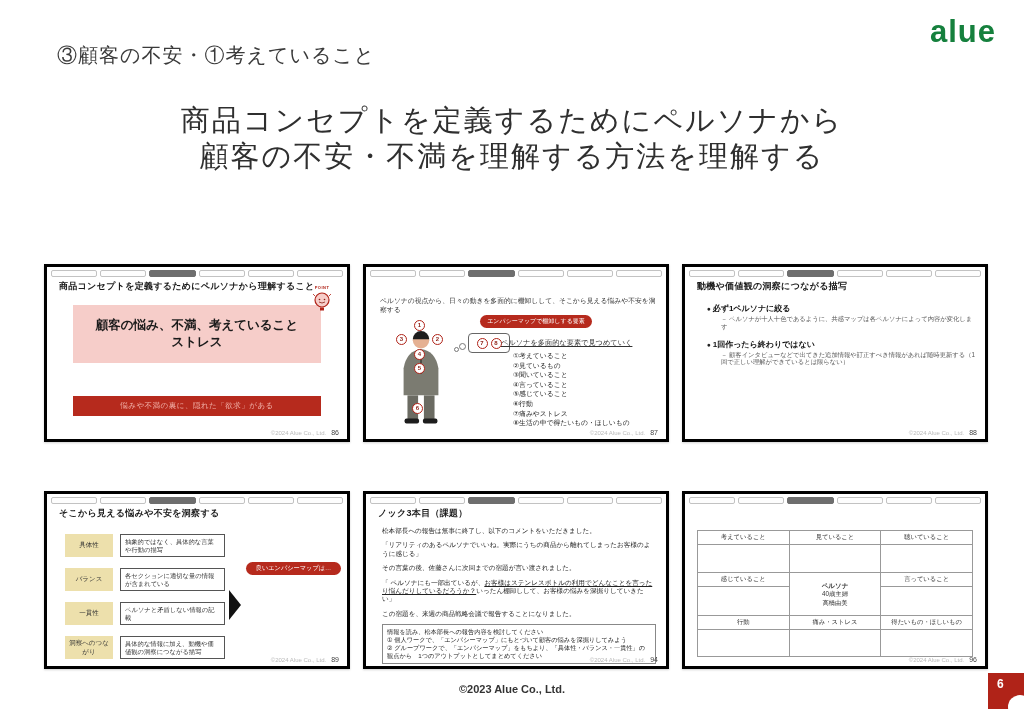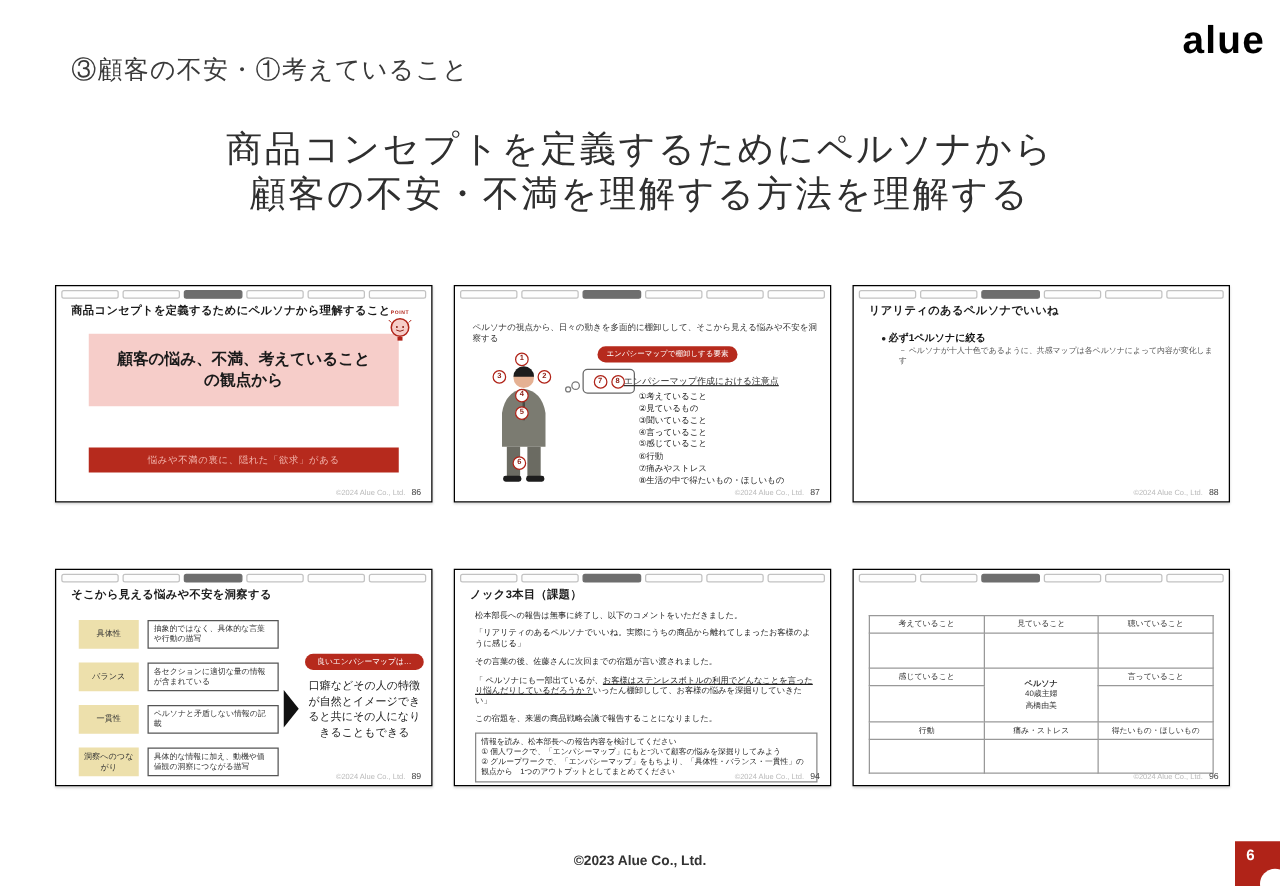--- a/index.html
+++ b/index.html
@@ -1,29 +1,29 @@
 <!DOCTYPE html>
 <html><head>
 <meta charset="utf-8">
 <style>
   html,body{margin:0;padding:0;}
   body{width:1024px;height:709px;background:#fff;font-family:"Liberation Sans","DejaVu Sans",sans-serif;color:#222;}
   .page{position:relative;width:1024px;height:709px;background:#fff;overflow:hidden;}
 
   
   .section-label{position:absolute;left:57px;top:42px;font-family:"Liberation Serif","DejaVu Serif",serif;font-size:20px;color:#3a3a3a;letter-spacing:1px;}
-  .logo{position:absolute;right:12px;top:14px;font-size:31px;font-weight:bold;color:#000000;letter-spacing:1px;}
+  .logo{position:absolute;right:28px;top:14px;font-size:31px;font-weight:bold;color:#15803d;letter-spacing:1px;}
   .main-title{position:absolute;left:0;right:0;top:102px;text-align:center;font-family:"Liberation Serif","DejaVu Serif",serif;font-size:29px;line-height:36px;color:#2f2f2f;letter-spacing:2px;}
   .page-footer{position:absolute;left:0;right:0;bottom:14px;text-align:center;font-size:11px;font-weight:bold;color:#333;}
   .page-num-box{position:absolute;right:0;bottom:0;width:36px;height:36px;background:#B02318;overflow:hidden;}
   .page-num-box .num{position:absolute;left:9px;top:4px;color:#fff;font-size:12px;font-weight:bold;}
   .page-num-box::after{content:"";position:absolute;right:-8px;bottom:-10px;width:24px;height:24px;border-radius:50%;background:#fff;}
 
   
-  .thumb{position:absolute;width:300px;height:172px;background:#fff;border:1px solid #000000;box-shadow:0 1px 2px rgba(0,0,0,.18);overflow:hidden;}
+  .thumb{position:absolute;width:300px;height:172px;background:#fff;border:3px solid #000000;box-shadow:0 1px 2px rgba(0,0,0,.18);overflow:hidden;margin-top:36px;}
   #t1{left:44px;top:228px}#t2{left:363px;top:228px}#t3{left:682px;top:228px}
   #t4{left:44px;top:455px}#t5{left:363px;top:455px}#t6{left:682px;top:455px}
 
   .tabbar{position:absolute;top:3px;left:4px;right:4px;height:7px;display:flex;gap:3px;}
   .tab{flex:1;border:1px solid #c2c2c2;border-radius:2px;background:#fdfdfd;}
   .tab.active{background:#6e6e6e;border-color:#6e6e6e;}
 
   .s-title{position:absolute;top:13px;left:12px;right:10px;font-size:9px;font-weight:bold;color:#1a1a1a;letter-spacing:.3px;}
   .s-foot{position:absolute;right:8px;bottom:3px;font-size:6px;color:#b9b9b9;}
   .s-foot .s-page{color:#444;font-size:7px;margin-left:5px;}
@@ -102,21 +102,21 @@
         <span class="tab"></span>
         <span class="tab"></span>
         <span class="tab active"></span>
         <span class="tab"></span>
         <span class="tab"></span>
         <span class="tab"></span>
       </div>
     <div class="s-title">商品コンセプトを定義するためにペルソナから理解すること</div>
     <div class="pink-box">
       <div>顧客の悩み、不満、考えていること</div>
-      <div>の観点から</div>
+      <div>ストレス</div>
     </div>
     <div class="point-icon">
       <span class="pt">POINT</span>
       <svg width="22" height="24" viewBox="0 0 22 24">
         <circle cx="11" cy="10" r="7" fill="#F6CDC9" stroke="#B02318" stroke-width="1.2"></circle>
         <circle cx="8.5" cy="9.5" r="0.8" fill="#8c1f15"></circle>
           <circle cx="13.5" cy="9.5" r="0.8" fill="#8c1f15"></circle>
         <path d="M8 12 q3 2 6 0" stroke="#8c1f15" stroke-width="0.8" fill="none"></path>
         <rect x="9" y="17.5" width="4" height="3" fill="#B02318"></rect>
         <line x1="2" y1="4" x2="4" y2="6" stroke="#B02318" stroke-width="0.8"></line>
@@ -158,21 +158,21 @@
       <span class="mk m5">5</span>
       <span class="mk m6">6</span>
       <span class="bub-dot d1"></span>
       <span class="bub-dot d2"></span>
       <div class="bubble">
         <span class="mk">7</span>
         <span class="mk">8</span>
       </div>
     </div>
     <div class="e-list">
-      <div class="e-head">エンパシーマップ作成における注意点</div>
+      <div class="e-head">ペルソナを多面的な要素で見つめていく</div>
       <ul>
         <li>①考えていること</li>
         <li>②見ているもの</li>
         <li>③聞いていること</li>
         <li>④言っていること</li>
         <li>⑤感じていること</li>
         <li>⑥行動</li>
         <li>⑦痛みやストレス</li>
         <li>⑧生活の中で得たいもの・ほしいもの</li>
       </ul>
@@ -184,25 +184,29 @@
 
   <div class="thumb" id="t3">
     <div class="tabbar">
         <span class="tab"></span>
         <span class="tab"></span>
         <span class="tab active"></span>
         <span class="tab"></span>
         <span class="tab"></span>
         <span class="tab"></span>
       </div>
-    <div class="s-title">リアリティのあるペルソナでいいね</div>
+    <div class="s-title">動機や価値観の洞察につながる描写</div>
     <div class="notes">
       <div class="ngroup">
         <div class="nhead">必ず1ペルソナに絞る</div>
         <div class="nsub">ペルソナが十人十色であるように、共感マップは各ペルソナによって内容が変化します</div>
+      </div>
+      <div class="ngroup">
+        <div class="nhead">1回作ったら終わりではない</div>
+        <div class="nsub">顧客インタビューなどで出てきた追加情報や訂正すべき情報があれば随時更新する（1回で正しい理解ができているとは限らない）</div>
       </div>
     </div>
     <div class="s-foot">
       <span>©2024 Alue Co., Ltd.</span><span class="s-page">88</span>
     </div>
   </div>
 
   <div class="thumb" id="t4">
     <div class="tabbar">
         <span class="tab"></span>
@@ -227,21 +231,20 @@
         <div class="cp-desc">ペルソナと矛盾しない情報の記載</div>
       </div>
       <div class="cp-row">
         <div class="cp-label">洞察へのつながり</div>
         <div class="cp-desc">具体的な情報に加え、動機や価値観の洞察につながる描写</div>
       </div>
     </div>
     <div class="cp-arrow"></div>
     <div class="cp-right">
       <span class="badge4">良いエンパシーマップは…</span>
-      <div class="cp-result">口癖などその人の特徴が自然とイメージできると共にその人になりきることもできる</div>
     </div>
     <div class="s-foot">
       <span>©2024 Alue Co., Ltd.</span><span class="s-page">89</span>
     </div>
   </div>
 
   <div class="thumb" id="t5">
     <div class="tabbar">
         <span class="tab"></span>
         <span class="tab"></span>

